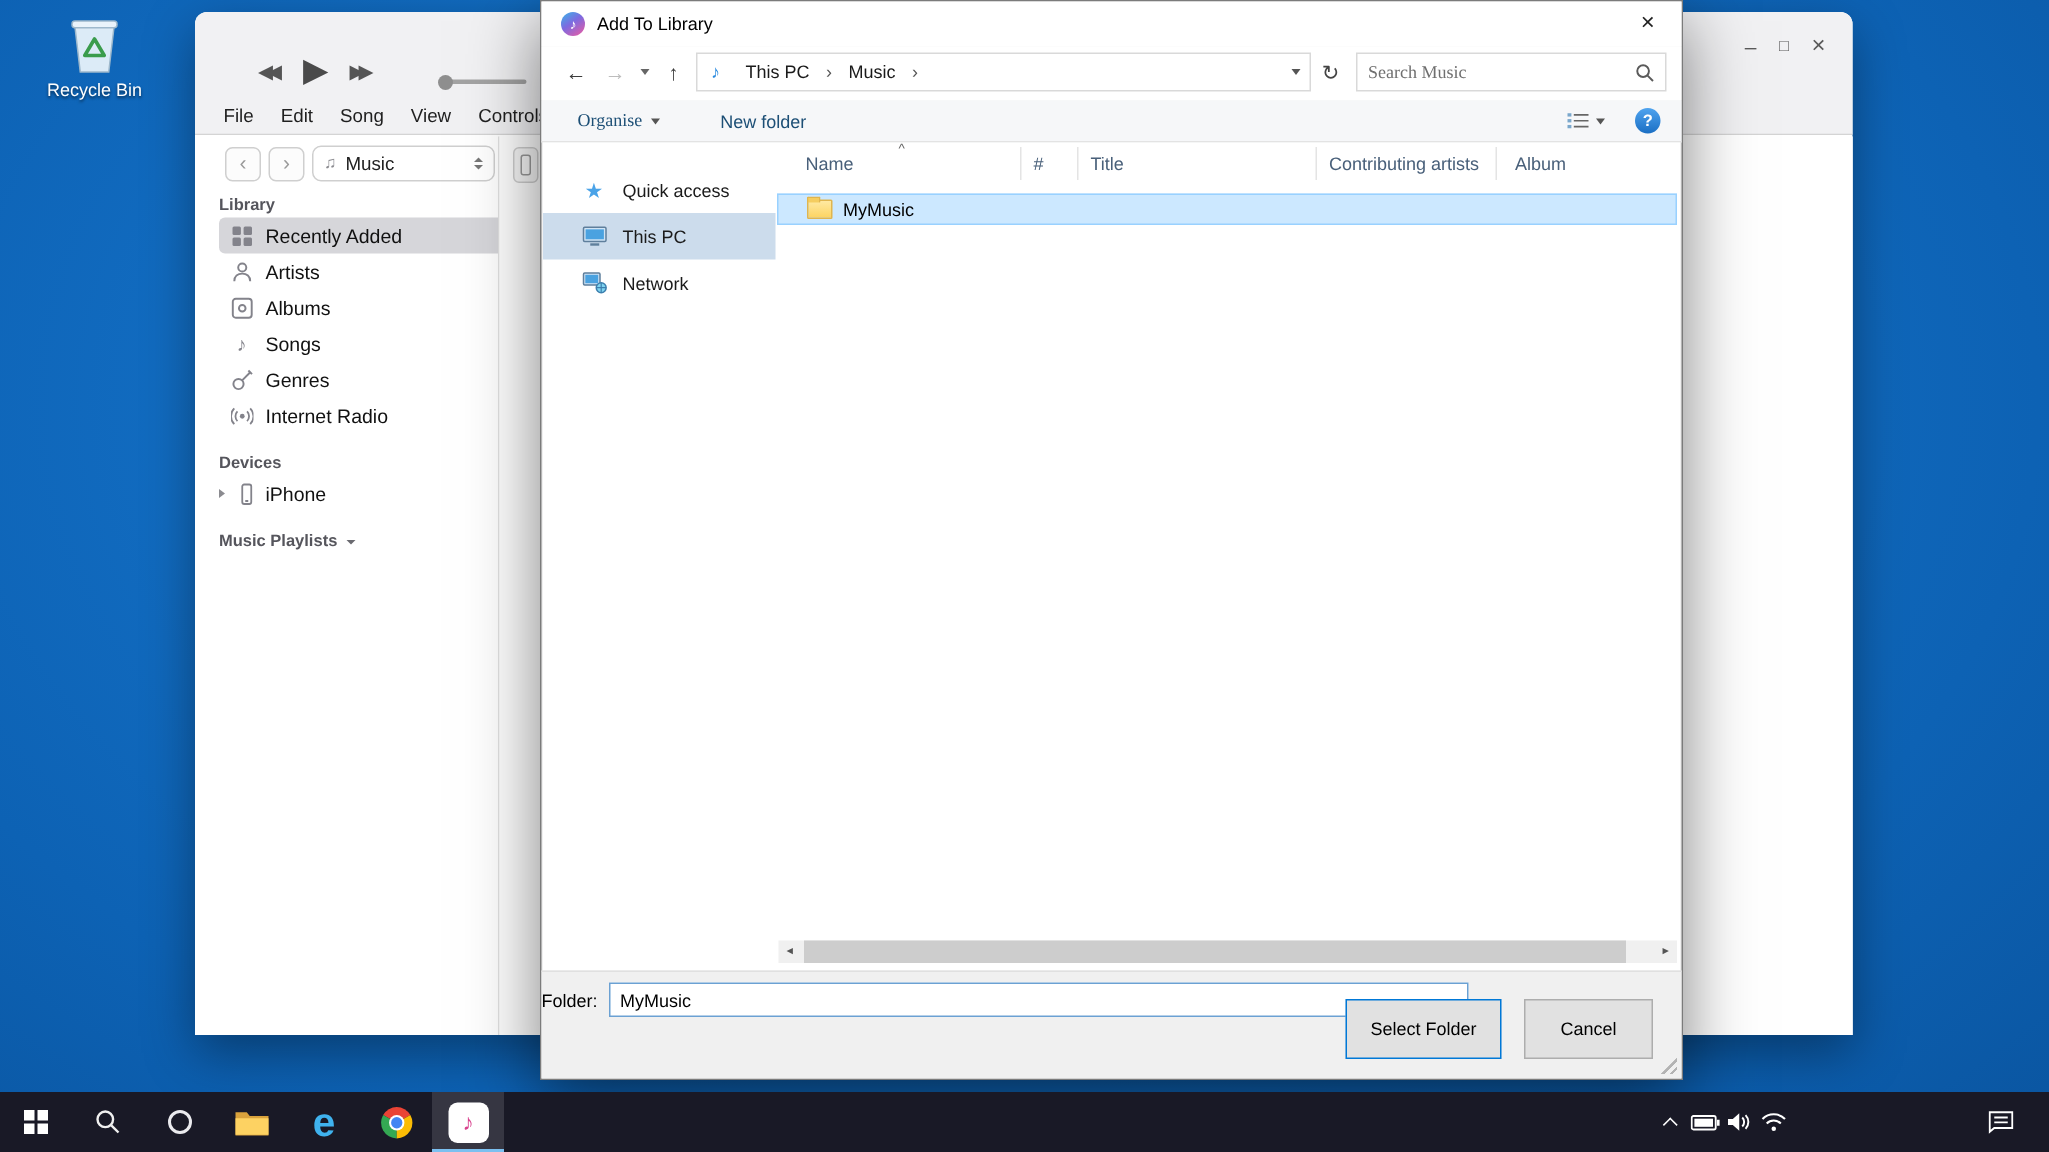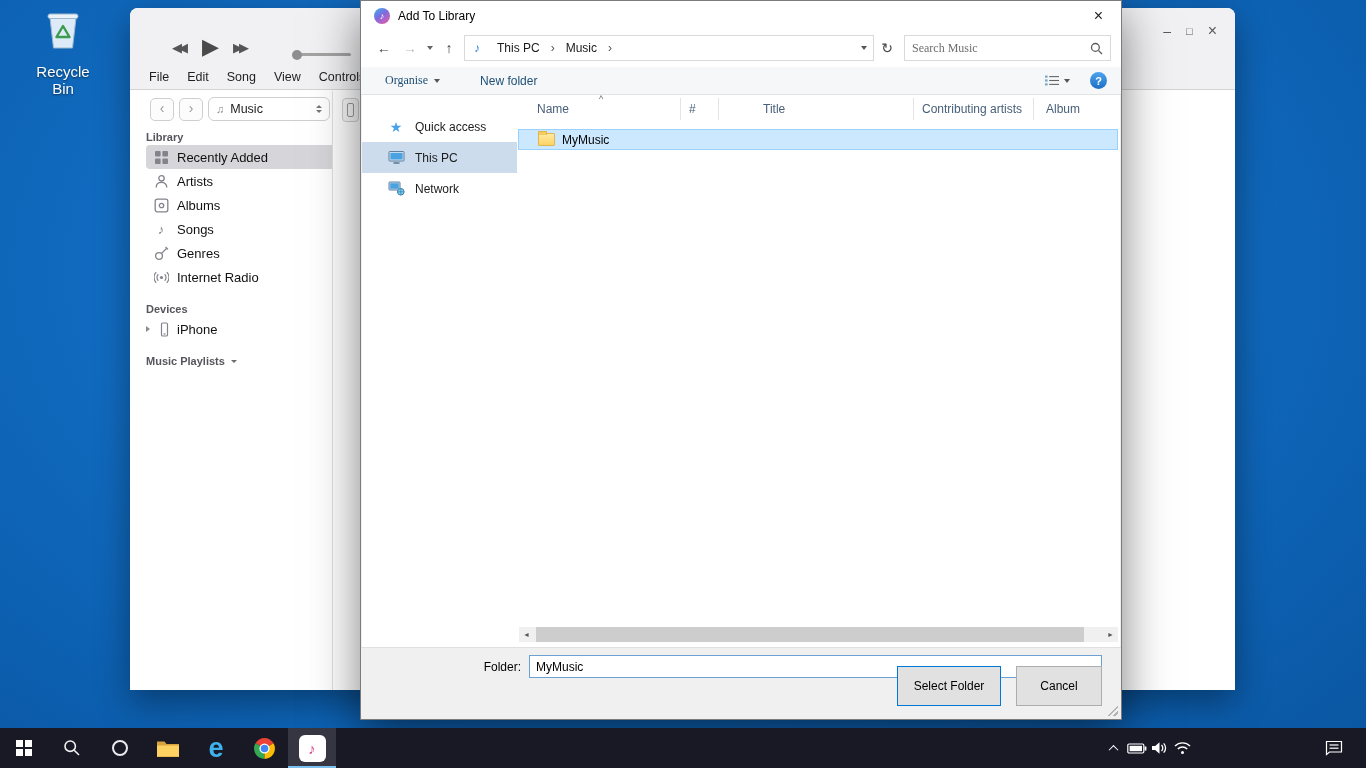--- a/index.html
+++ b/index.html
@@ -4,21 +4,21 @@
 <style>
   * { margin:0; padding:0; box-sizing:border-box; }
   html,body { width:1366px; height:768px; overflow:hidden; }
   body { font-family:"Liberation Sans", sans-serif; font-size:12px; color:#111; position:relative; cursor:default; }
   .screen { position:absolute; inset:0; width:1366px; height:768px; overflow:hidden; }
 
   
   .desktop { position:absolute; inset:0; background:radial-gradient(ellipse at 45% 35%, #1a7ed8 0%, #0d62b4 70%, #0a55a0 100%); }
   .desktop-icon { position:absolute; left:26px; top:10px; width:74px; text-align:center; }
   .rb-icon { width:36px; height:40px; margin:0 auto; }
-  .rb-label { margin-top:13px; color:#fff; font-size:15px; text-shadow:0 1px 2px rgba(0,0,0,.6); }
+  .rb-label { margin-top:3px; color:#fff; font-size:12px; text-shadow:0 1px 2px rgba(0,0,0,.6); }
 
   
   .tri { display:inline-block; width:0; height:0; }
   .t-down  { border-left:3.5px solid transparent; border-right:3.5px solid transparent; border-top:4px solid currentColor; }
   .t-right { border-top:3.5px solid transparent; border-bottom:3.5px solid transparent; border-left:4.5px solid currentColor; }
   .t-up-xs   { border-left:3px solid transparent; border-right:3px solid transparent; border-bottom:3.5px solid currentColor; }
   .t-down-xs { border-left:3px solid transparent; border-right:3px solid transparent; border-top:3.5px solid currentColor; }
 
   
   .itunes { position:absolute; left:130px; top:8px; width:1105px; height:682px; background:#fff; border-radius:8px 8px 0 0; box-shadow:0 12px 34px rgba(0,0,0,.38); z-index:2; }
@@ -81,33 +81,33 @@
   .dlg-nav { width:155px; padding-top:16px; flex:none; }
   .nav-item { height:31px; display:flex; align-items:center; gap:10px; padding-left:25px; font-size:12px; color:#1b1b1b; }
   .nav-item.selected { background:#ccdcec; }
   .nav-ico { width:18px; display:flex; justify-content:center; align-items:center; }
   .qa-star { color:#4aa3e8; font-size:14px; }
   .dlg-list { flex:1; position:relative; font-size:12px; }
   .cols { display:flex; height:22px; margin-top:3px; align-items:center; color:#49607a; position:relative; }
   .col { height:100%; display:flex; align-items:center; padding-left:8px; border-right:1px solid #e4e4e4; overflow:hidden; white-space:nowrap; flex:none; }
   .col.c-name { width:164px; padding-left:20px; }
   .col.c-num { width:38px; }
-  .col.c-title { width:159px;margin-left:36px; }
+  .col.c-title { width:159px; }
   .col.c-artists { width:120px; }
   .col.c-album { flex:1; border-right:none; padding-left:12px; }
   .sort-caret { position:absolute; top:-4px; left:82px; font-size:9px; color:#666; }
   .file-row { position:absolute; top:34px; left:1px; right:2px; height:21px; background:#cce8ff; border:1px solid #99d1ff; display:flex; align-items:center; padding-left:19px; color:#000; }
   .folder-ico { width:17px; height:13px; background:linear-gradient(#ffe9a2,#fcd462); border:1px solid #e0b54e; border-radius:1px; position:relative; margin-right:7px; flex:none; }
   .folder-ico:before { content:""; position:absolute; top:-3px; left:-1px; width:7px; height:3px; background:#f5cd5f; border:1px solid #e0b54e; border-bottom:0; border-radius:1px 1px 0 0; }
   .hscroll { position:absolute; left:2px; right:2px; bottom:5px; height:15px; display:flex; background:#f0f0f0; }
   .hs-btn { width:15px; display:flex; align-items:center; justify-content:center; font-size:7px; color:#555; }
   .hs-track { flex:1; position:relative; }
   .hs-thumb { position:absolute; left:2px; top:0; bottom:0; width:548px; background:#cdcdcd; }
   .dlg-bottom { position:absolute; left:0; right:0; bottom:0; height:72px; background:#f0f0f0; border-top:1px solid #e0e0e0; }
-  .folder-row { position:absolute; top:7px; left:0; right:19px; display:flex; align-items:center; justify-content:flex-end; gap:8px; font-size:12px; color:#000; }
+  .folder-row { position:absolute; top:7px; left:0; right:19px; display:flex; align-items:center; gap:8px; font-size:12px; color:#000; }
   .folder-input { width:573px; height:23px; border:1px solid #6ba1d3; background:#fff; padding:0 6px; font-size:12px; font-family:inherit; color:#000; outline:none; }
   .btn-row { position:absolute; right:19px; bottom:13px; display:flex; gap:15px; }
   .btn { height:40px; background:#e1e1e1; border:1px solid #adadad; font-size:12px; display:flex; align-items:center; justify-content:center; color:#000; }
   .btn.primary { width:104px; border-color:#0078d7; }
   .btn.cancel { width:86px; }
   .grip { position:absolute; right:3px; bottom:3px; width:11px; height:11px; clip-path:polygon(100% 0,100% 100%,0 100%); background:repeating-linear-gradient(135deg,#b3b3b3 0 1.5px,transparent 1.5px 4px); }
 
   
   .taskbar { position:absolute; left:0; bottom:0; width:1366px; height:40px; background:#191926; display:flex; align-items:stretch; z-index:50; }
   .tb-btn { width:48px; display:flex; align-items:center; justify-content:center; }

